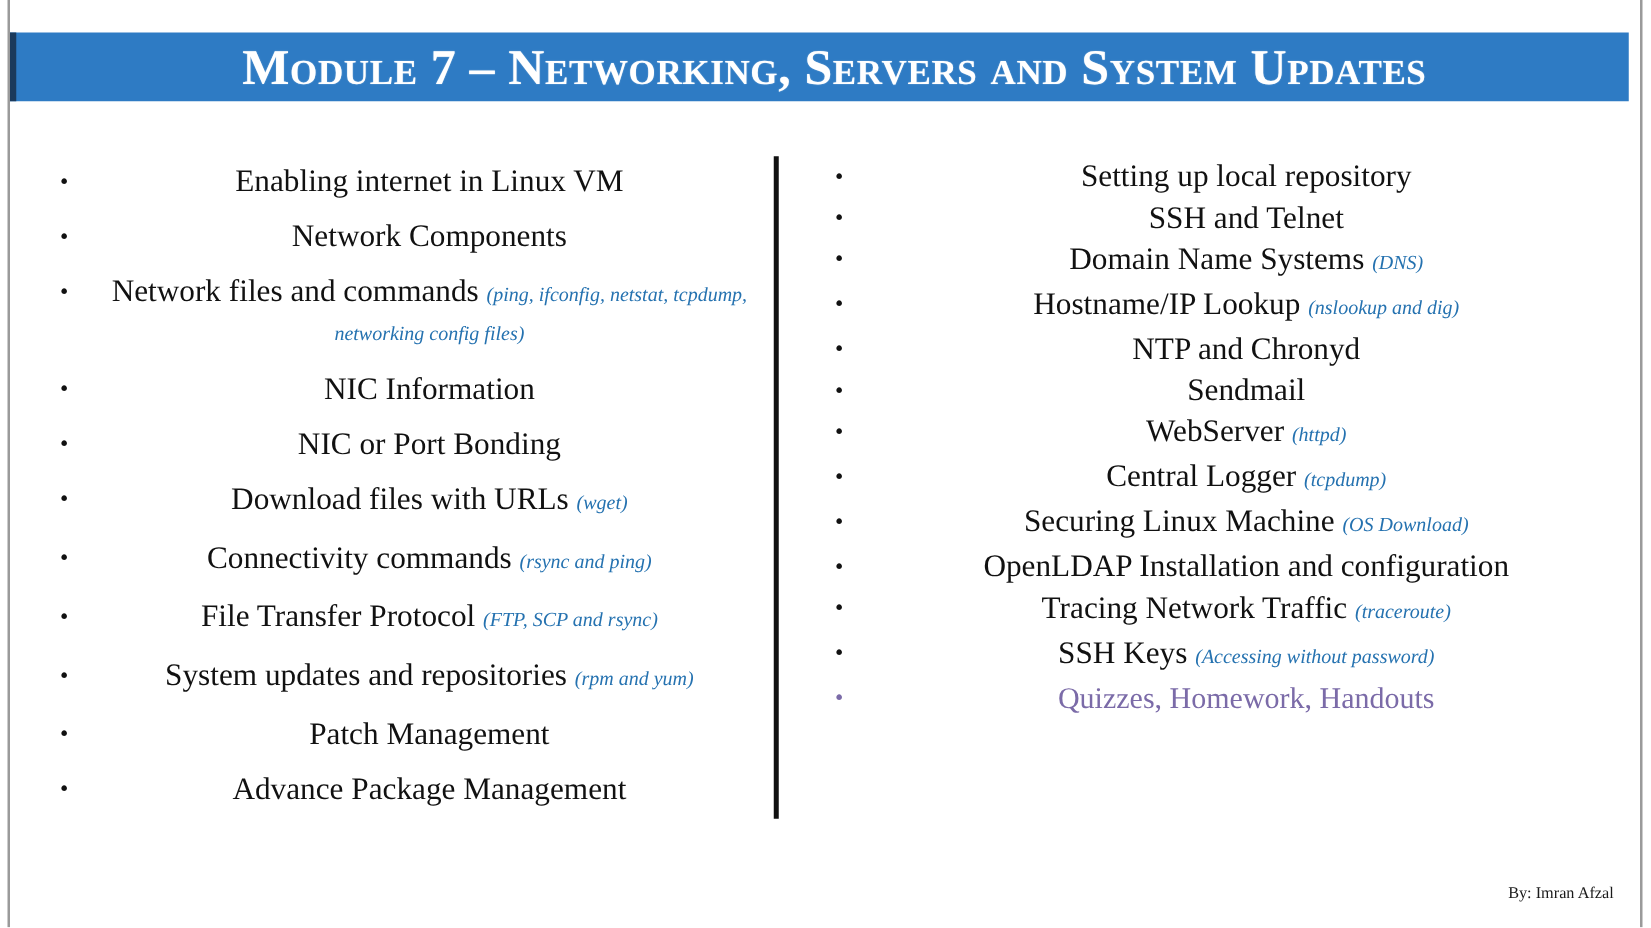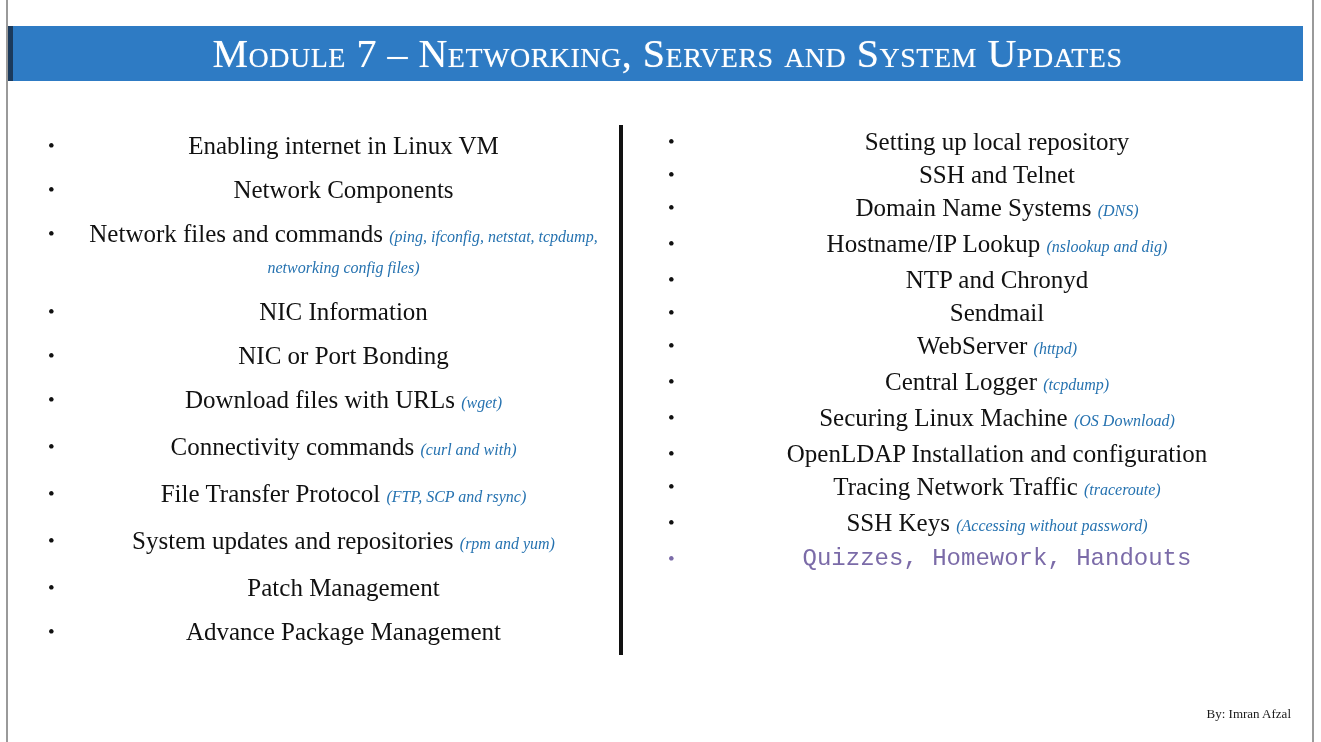--- a/index.html
+++ b/index.html
@@ -54,21 +54,21 @@
     position: absolute;
     left: 40px;
     top: 26px;
     width: 1255px;
     height: 55px;
     display: flex;
     align-items: center;
     justify-content: center;
     color: #ffffff;
     font-family: "Liberation Serif", "DejaVu Serif", serif;
-    font-weight: normal;
+    font-weight: bold;
     font-size: 40px;
     font-variant: small-caps;
     letter-spacing: 0.5px;
     white-space: nowrap;
     text-shadow: 0 0 1px rgba(255,255,255,0.6);
   }
 
   
   .divider {
     position: absolute;
@@ -130,21 +130,21 @@
     font-size: 16px;
   }
 
   
   .bullet-row.purple,
   .bullet-row.purple .dot,
   .bullet-row.purple .btext {
     color: #7b6ba8;
   }
   .bullet-row.purple .btext {
-    font-family: Liberation Mono, monospace;
+    font-family: Liberation Serif, serif;
     font-size: 24px;
   }
 
   
   .footer {
     position: absolute;
     right: 30px;
     bottom: 20px;
     font-size: 13px;
     color: #1a1a1a;
@@ -185,21 +185,21 @@
       <div class="bullet-row">
         <span class="dot">•</span>
         <span class="btext">NIC or Port Bonding</span>
       </div>
       <div class="bullet-row">
         <span class="dot">•</span>
         <span class="btext">Download files with URLs <span class="note">(wget)</span></span>
       </div>
       <div class="bullet-row">
         <span class="dot">•</span>
-        <span class="btext">Connectivity commands <span class="note">(curl and with)</span></span>
+        <span class="btext">Connectivity commands <span class="note">(rsync and ping)</span></span>
       </div>
       <div class="bullet-row">
         <span class="dot">•</span>
         <span class="btext">File Transfer Protocol <span class="note">(FTP, SCP and rsync)</span></span>
       </div>
       <div class="bullet-row">
         <span class="dot">•</span>
         <span class="btext">System updates and repositories <span class="note">(rpm and yum)</span></span>
       </div>
       <div class="bullet-row">

